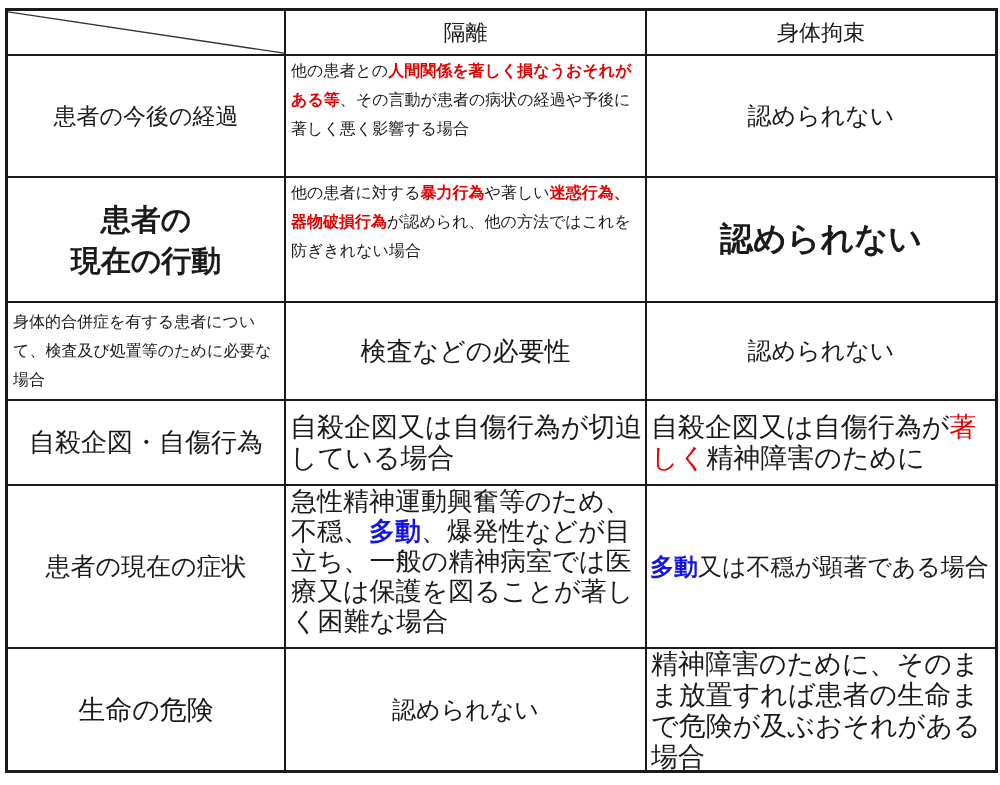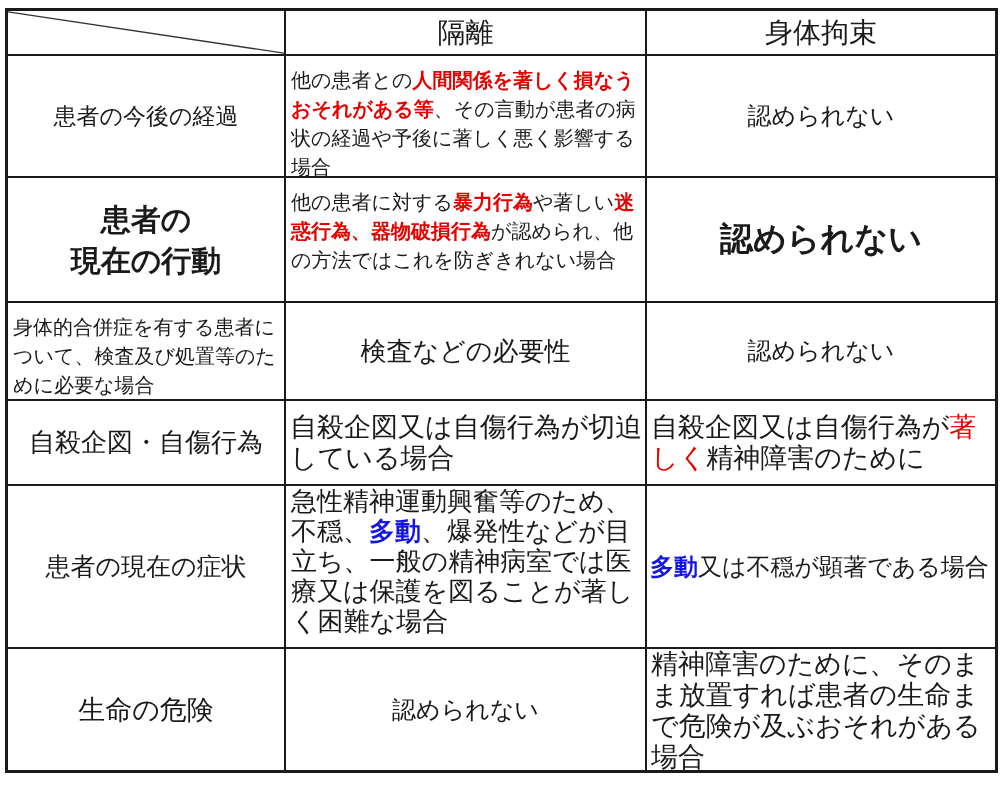--- a/index.html
+++ b/index.html
@@ -22,31 +22,31 @@
     border-bottom:2px solid var(--c-border,#1a1a1a);
     display:flex; overflow:hidden; background:#ffffff;
   }
   .c.last-col { border-right:none; }
   .c.last-row { border-bottom:none; }
 
   .center-cc { align-items:center; justify-content:center; text-align:center; }
   .top-left  { align-items:flex-start; justify-content:flex-start; text-align:left; }
   .mid-left  { align-items:center; justify-content:flex-start; text-align:left; }
 
-  .hdr { font-size:28px; }
+  .hdr { font-size:22px; }
   .diag { position:relative; }
   .diag svg { position:absolute; inset:0; width:100%; height:100%; display:block; }
 
   .lbl-sm  { font-size:23px; }
   .lbl-md  { font-size:26px; }
   .lbl-md2 { font-size:25px;align-items:center; }
   .lbl-md3 { font-size:27px; }
   .lbl-big { font-size:30px; font-weight:600; line-height:41px;font-family:Liberation Serif, serif; }
 
-  .body-txt   { font-size:20px; line-height:29px; padding:10px 2px 0 5px; word-break:break-all; }
+  .body-txt   { font-size:16px; line-height:29px; padding:2px 2px 0 5px; word-break:break-all;font-family:Liberation Mono, monospace; }
   .body-txt27 { font-size:27px; line-height:31px; padding:0 1px 0 4px; word-break:break-all; }
   .body-txt26 { font-size:26px; line-height:30px; padding:0 1px 9px 5px; word-break:break-all; }
   .oneline24  { font-size:24px; padding-left:3px; white-space:nowrap; }
 
   .allow    { font-size:24px; }
   .allow-big{ font-size:33px; font-weight:600; }
 
   .seg-plain    { color:var(--c-text,#1a1a1a); }
   .seg-red-bold { color:var(--c-red,#e60000); font-weight:bold; }
   .seg-red      { color:var(--c-red,#e60000); }

